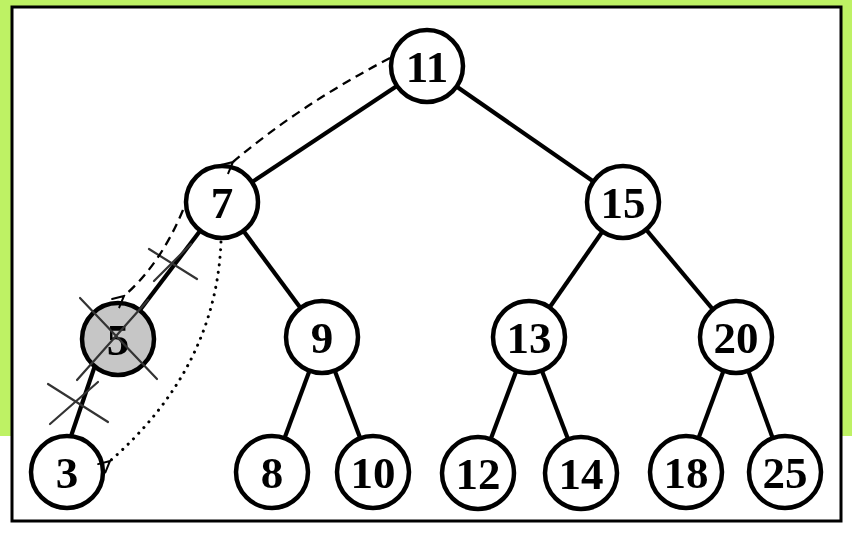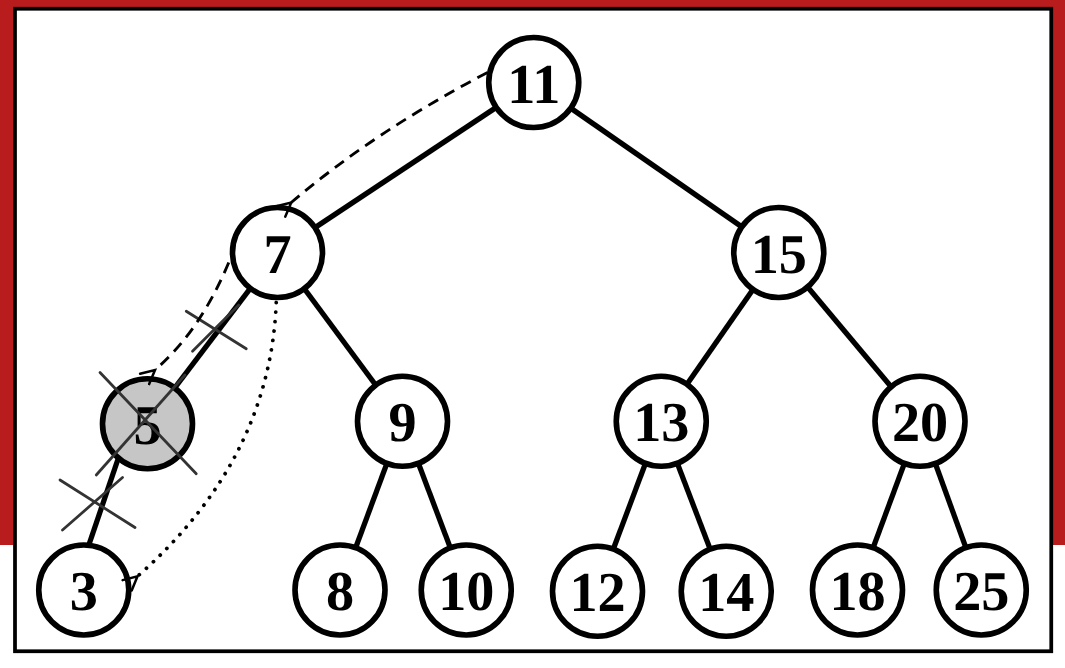--- a/index.html
+++ b/index.html
@@ -7,21 +7,21 @@
     padding: 0;
     background: #ffffff;
     width: 852px;
     height: 534px;
     overflow: hidden;
   }
   .stage {
     position: relative;
     width: 852px;
     height: 436px;
-    background: #b91c1c;
+    background: #bef264;
   }
   svg { display: block; }
   .node-label {
     font-family: "Liberation Serif", "DejaVu Serif", serif;
     font-weight: bold;
     font-size: 45px;
     fill: #000000;
   }
 </style>
 </head>

